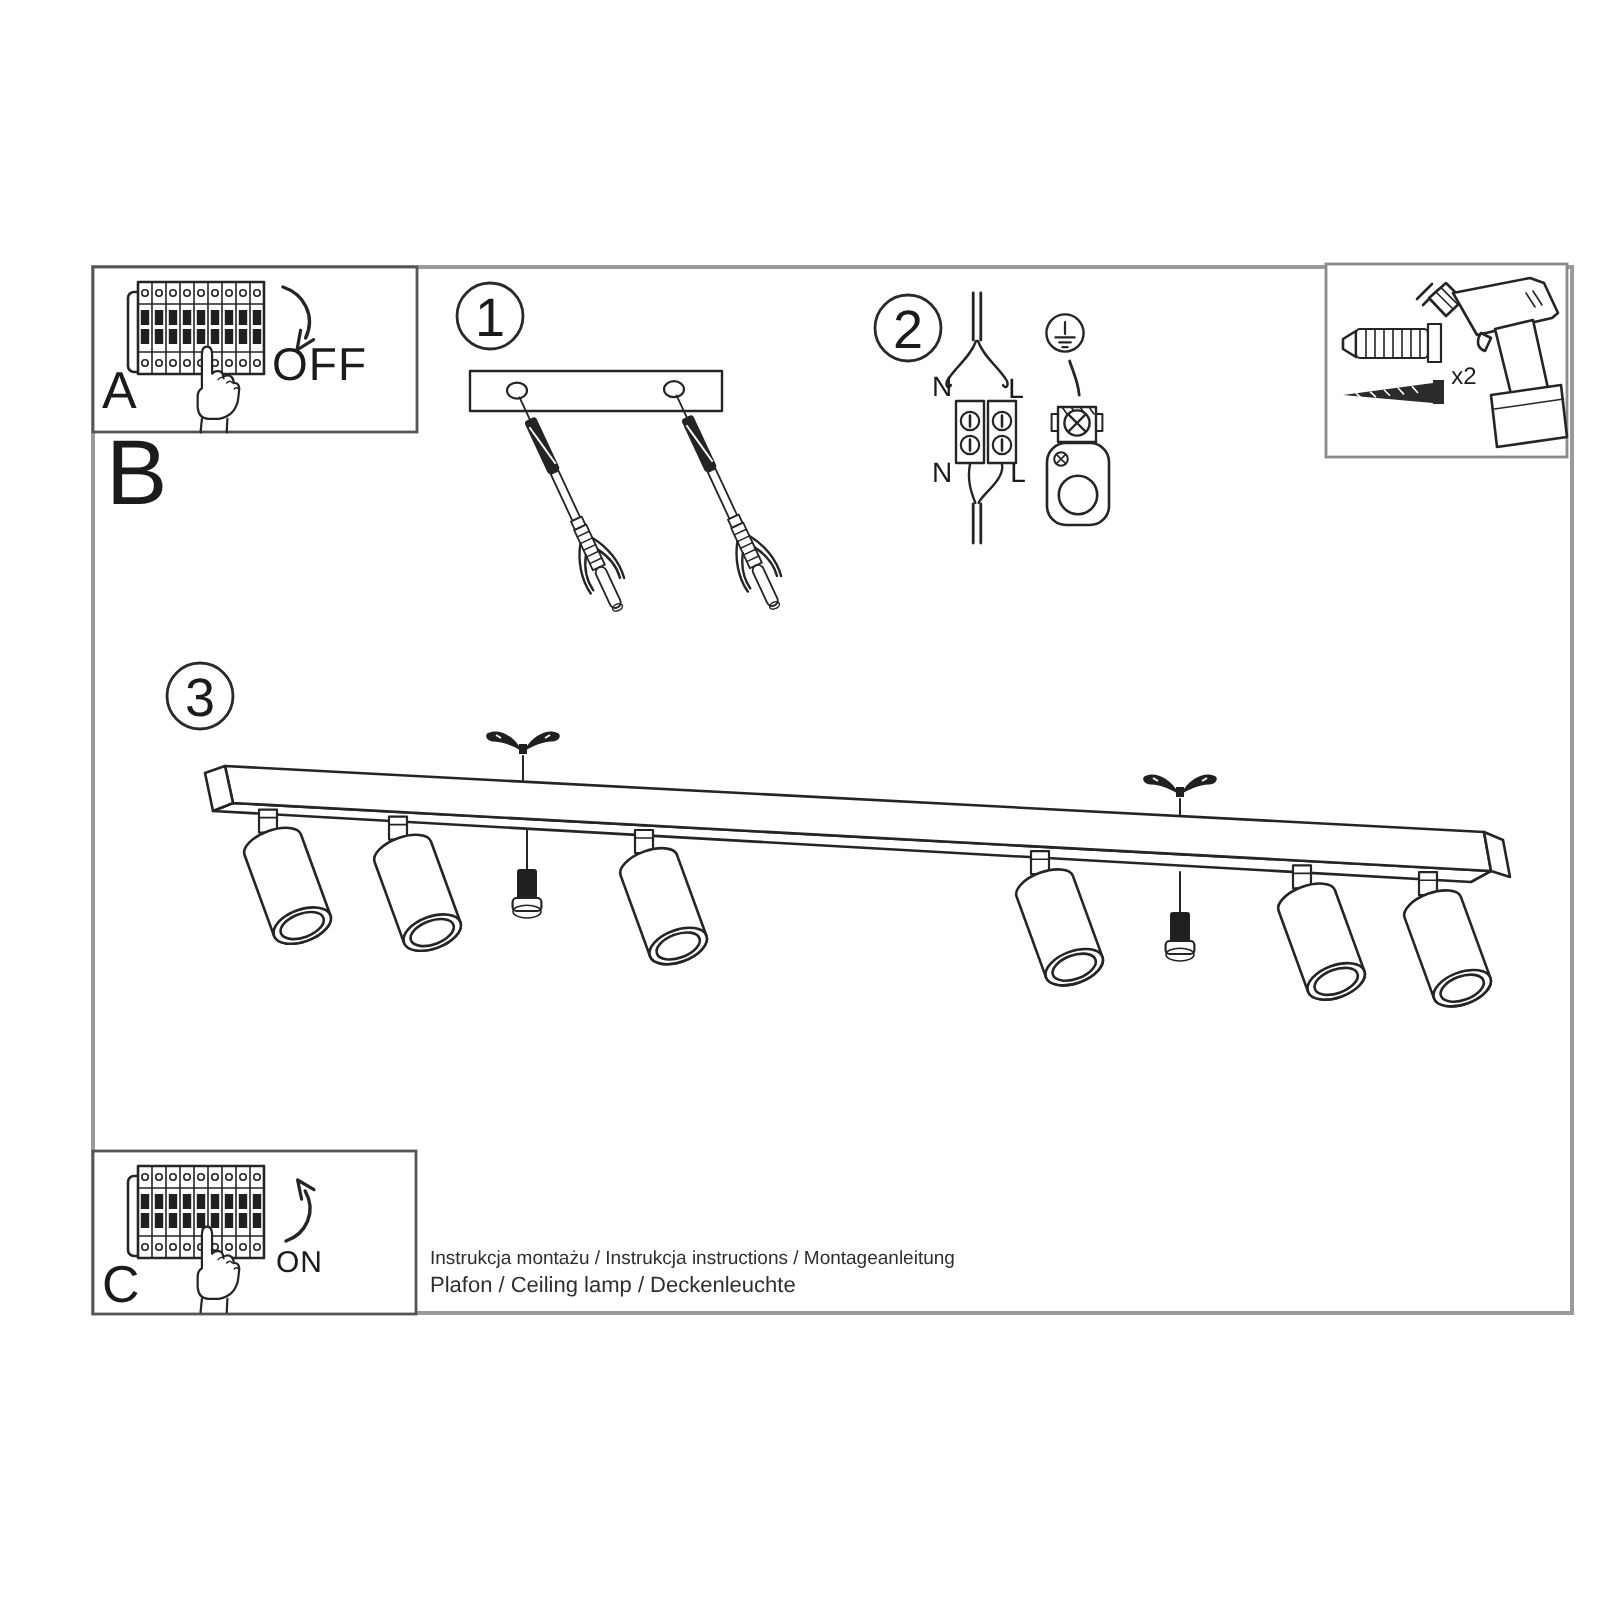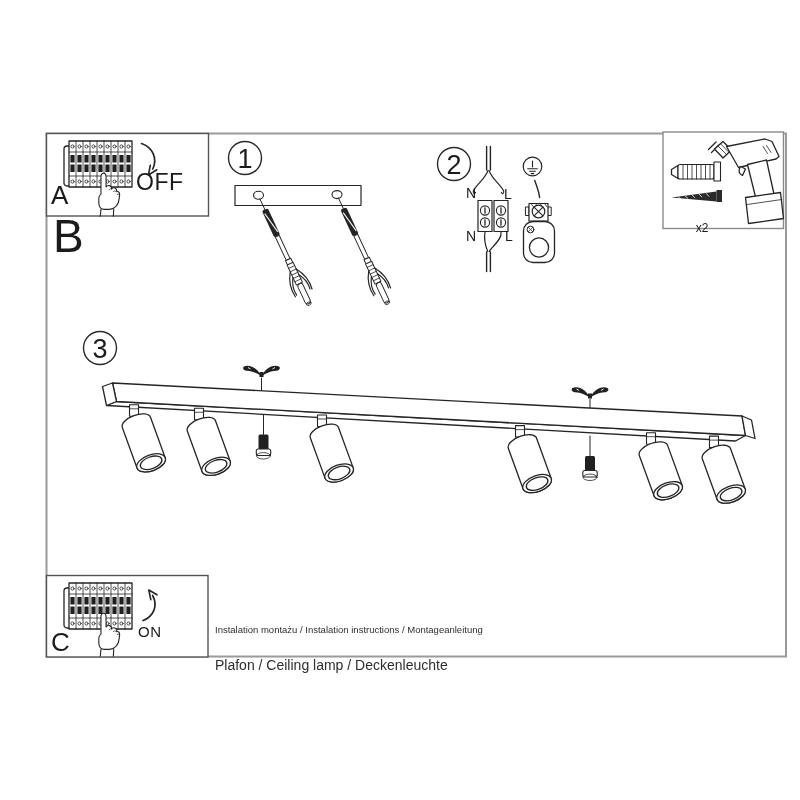--- a/index.html
+++ b/index.html
@@ -285,21 +285,21 @@
 
 <div class="t ctr" style="left:230px;top:146px;width:30px;font-size:27px;">1</div>
 <div class="t ctr" style="left:439px;top:152px;width:30px;font-size:27px;">2</div>
 <div class="t ctr" style="left:85px;top:336px;width:30px;font-size:27px;">3</div>
 
 <div class="t ctr" style="left:463px;top:186px;width:16px;font-size:14px;">N</div>
 <div class="t ctr" style="left:500px;top:187px;width:16px;font-size:14px;">L</div>
 <div class="t ctr" style="left:463px;top:229px;width:16px;font-size:14px;">N</div>
 <div class="t ctr" style="left:501px;top:229px;width:16px;font-size:14px;">L</div>
 
-<div class="t ctr" style="left:691px;top:182px;width:22px;font-size:12px;margin-top:40px;">x2</div>
+<div class="t ctr" style="left:721px;top:182px;width:22px;font-size:12px;">x2</div>
 
 <div class="t" style="left:138px;top:624px;font-size:15px;letter-spacing:0.5px;">ON</div>
 <div class="t" style="left:51px;top:629px;font-size:26px;">C</div>
 
-<div class="t" style="left:215px;top:624.5px;font-size:9.5px;color:#2e2e2e;">Instalation montażu / Instalation instructions / Montageanleitung</div>
-<div class="t" style="left:215px;top:637.5px;font-size:14px;color:#2e2e2e;margin-top:20px;">Plafon / Ceiling lamp / Deckenleuchte</div>
+<div class="t" style="left:215px;top:624.5px;font-size:9.5px;color:#2e2e2e;">Instrukcja montażu / Instrukcja instructions / Montageanleitung</div>
+<div class="t" style="left:215px;top:637.5px;font-size:11px;color:#2e2e2e;">Plafon / Ceiling lamp / Deckenleuchte</div>
 
 </div>
 
 </body></html>

